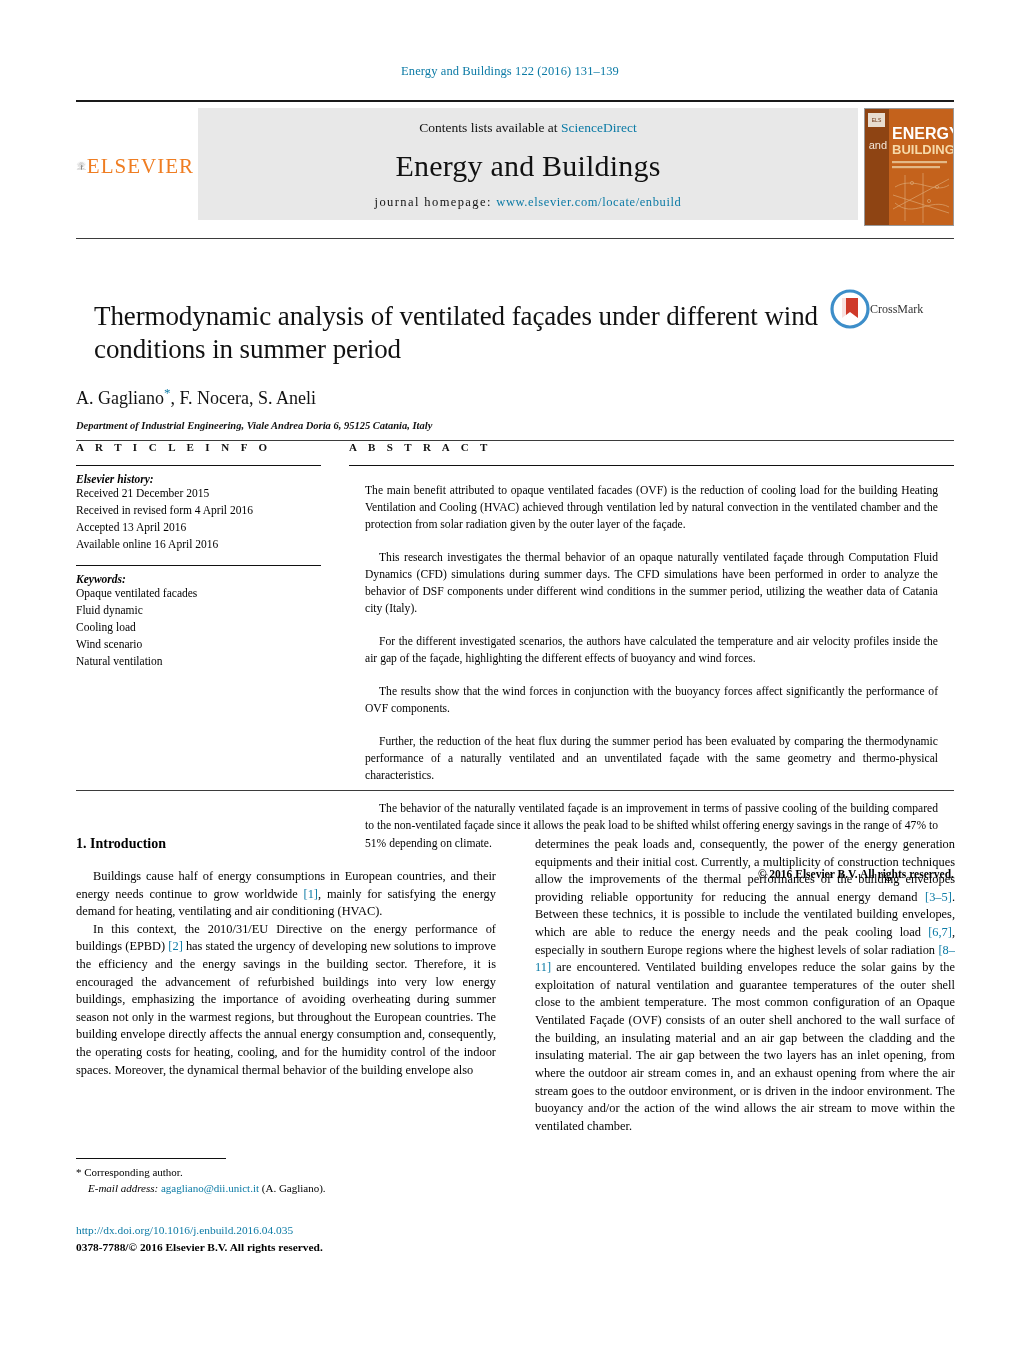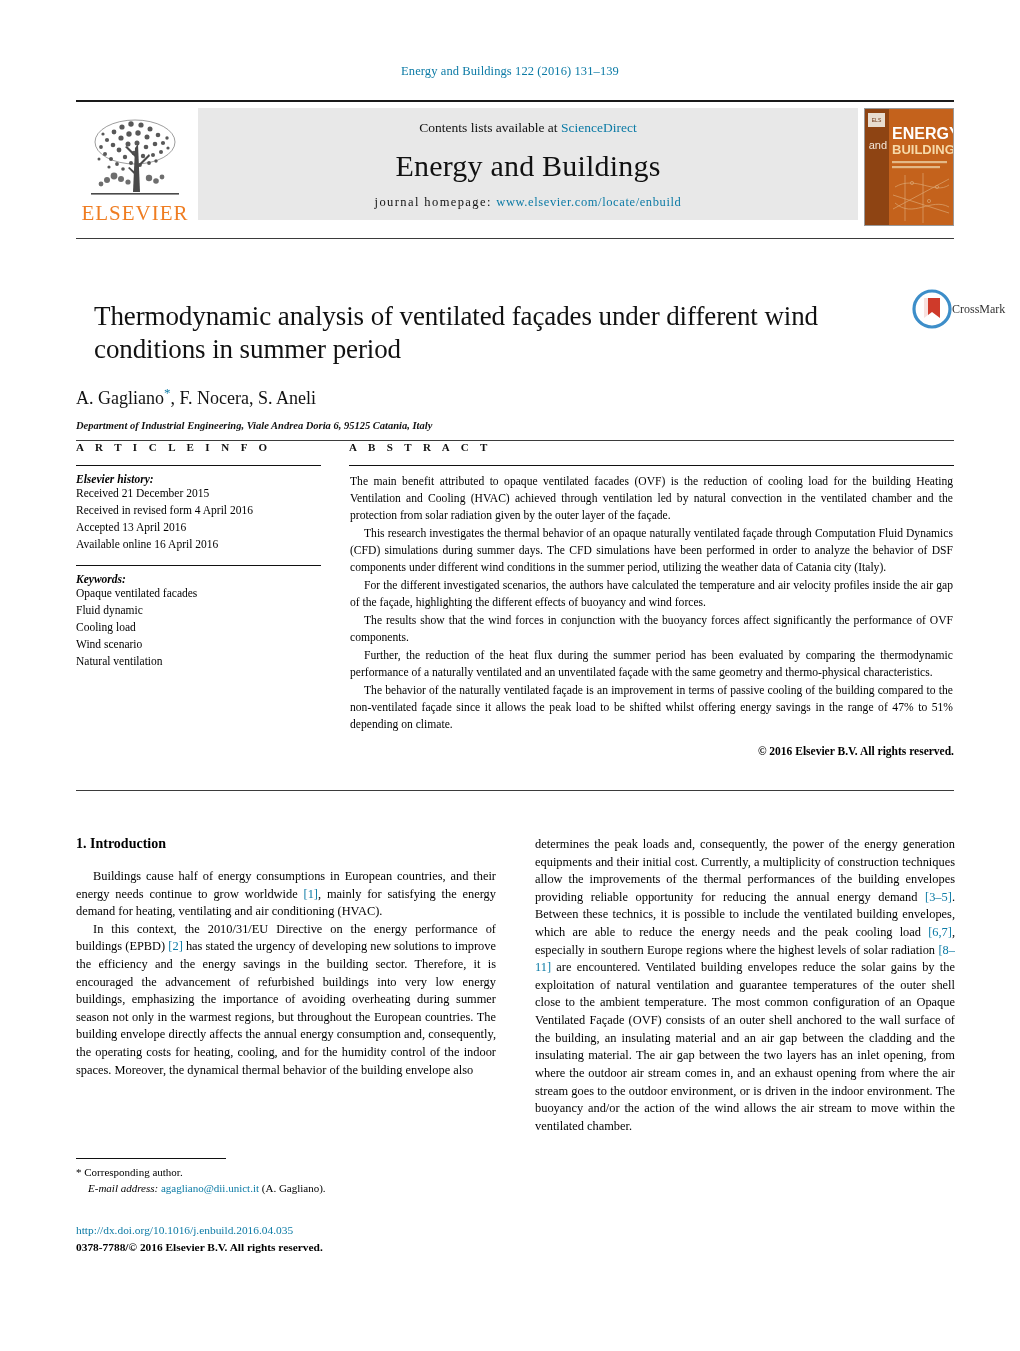--- a/index.html
+++ b/index.html
@@ -42,23 +42,23 @@
     width: 878px;
     border-top: 2px solid #1a1a1a;
     padding-top: 6px;
     display: flex;
     align-items: stretch;
   }
   .elsevier-logo {
     width: 118px;
     flex: 0 0 118px;
     display: flex;
-    flex-direction: column;
+    flex-direction: row;
     align-items: center;
-    justify-content: flex-end;
+    justify-content: center;
     padding-bottom: 2px;
   }
   .tree-svg { display:block; }
   .elsevier-word {
     font-family: "Liberation Serif", serif;
     font-size: 21px;
     letter-spacing: 1.0px;
     color: #ef7d22;
     line-height: 1;
     margin-top: 1px;
@@ -136,21 +136,21 @@
   .authors .star { color: #0b7aa5; font-size: 13px; vertical-align: super; }
   .affil {
     margin-top: 11px;
     font-size: 10.5px;
     font-style: italic;
     font-weight: bold;
     color: #111;
   }
   .crossmark {
     position: absolute;
-    left: 912px;
+    left: 830px;
     top: 286px;
     width: 98px;
     height: 46px;
     display: flex;
     align-items: center;
     gap: 0;
   }
   .crossmark .cm-label {
     font-size: 12px;
     color: #333;
@@ -173,21 +173,21 @@
     font-weight: bold;
     letter-spacing: 4.4px;
     color: #111;
     margin-bottom: 12px;
   }
   .hr-thin { border-top: 1.6px solid #111; margin: 0 0 7px 0; }
   .hr-thin2 { border-top: 1.6px solid #111; margin: 12px 0 7px 0; }
   .ital-head { font-style: italic; font-weight: bold; font-size: 11.5px; }
   .info-line { font-size: 11.5px; line-height: 1.48; }
   .abs-body { font-size: 11.6px; line-height: 1.47; text-align: justify; }
-  .abs-body p { margin: 1px; text-indent: 14px; }
+  .abs-body p { margin: 16px; text-indent: 14px; }
   .abs-body p.first { text-indent: 0; }
   .copyright { margin-top: 12px; text-align: right; font-size: 11.5px; font-weight: bold; }
 
   
   .body-rule {
     position: absolute;
     left: 76px;
     top: 790px;
     width: 878px;
     border-top: 1px solid #3b3b3b;

